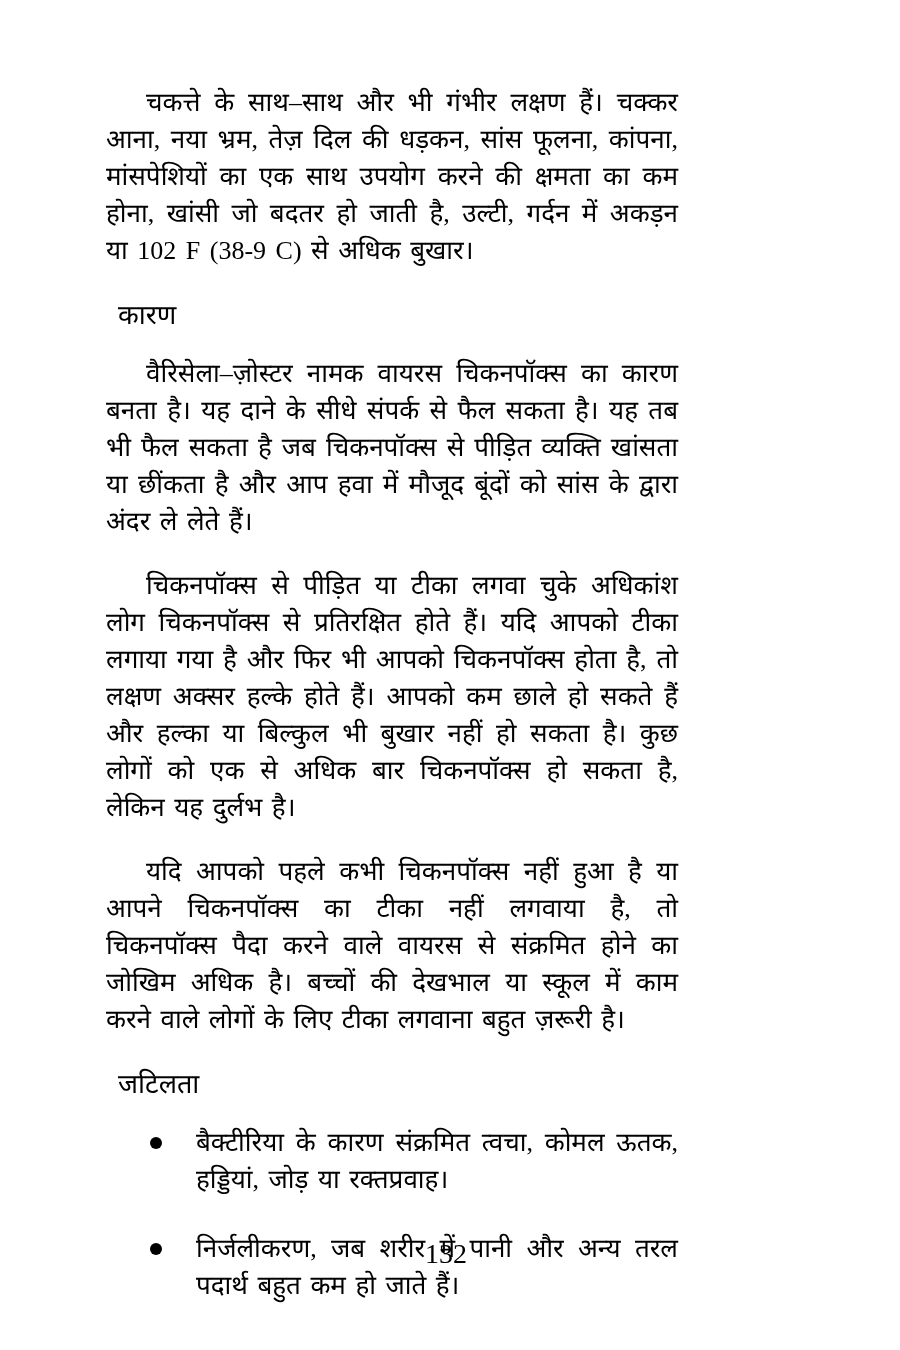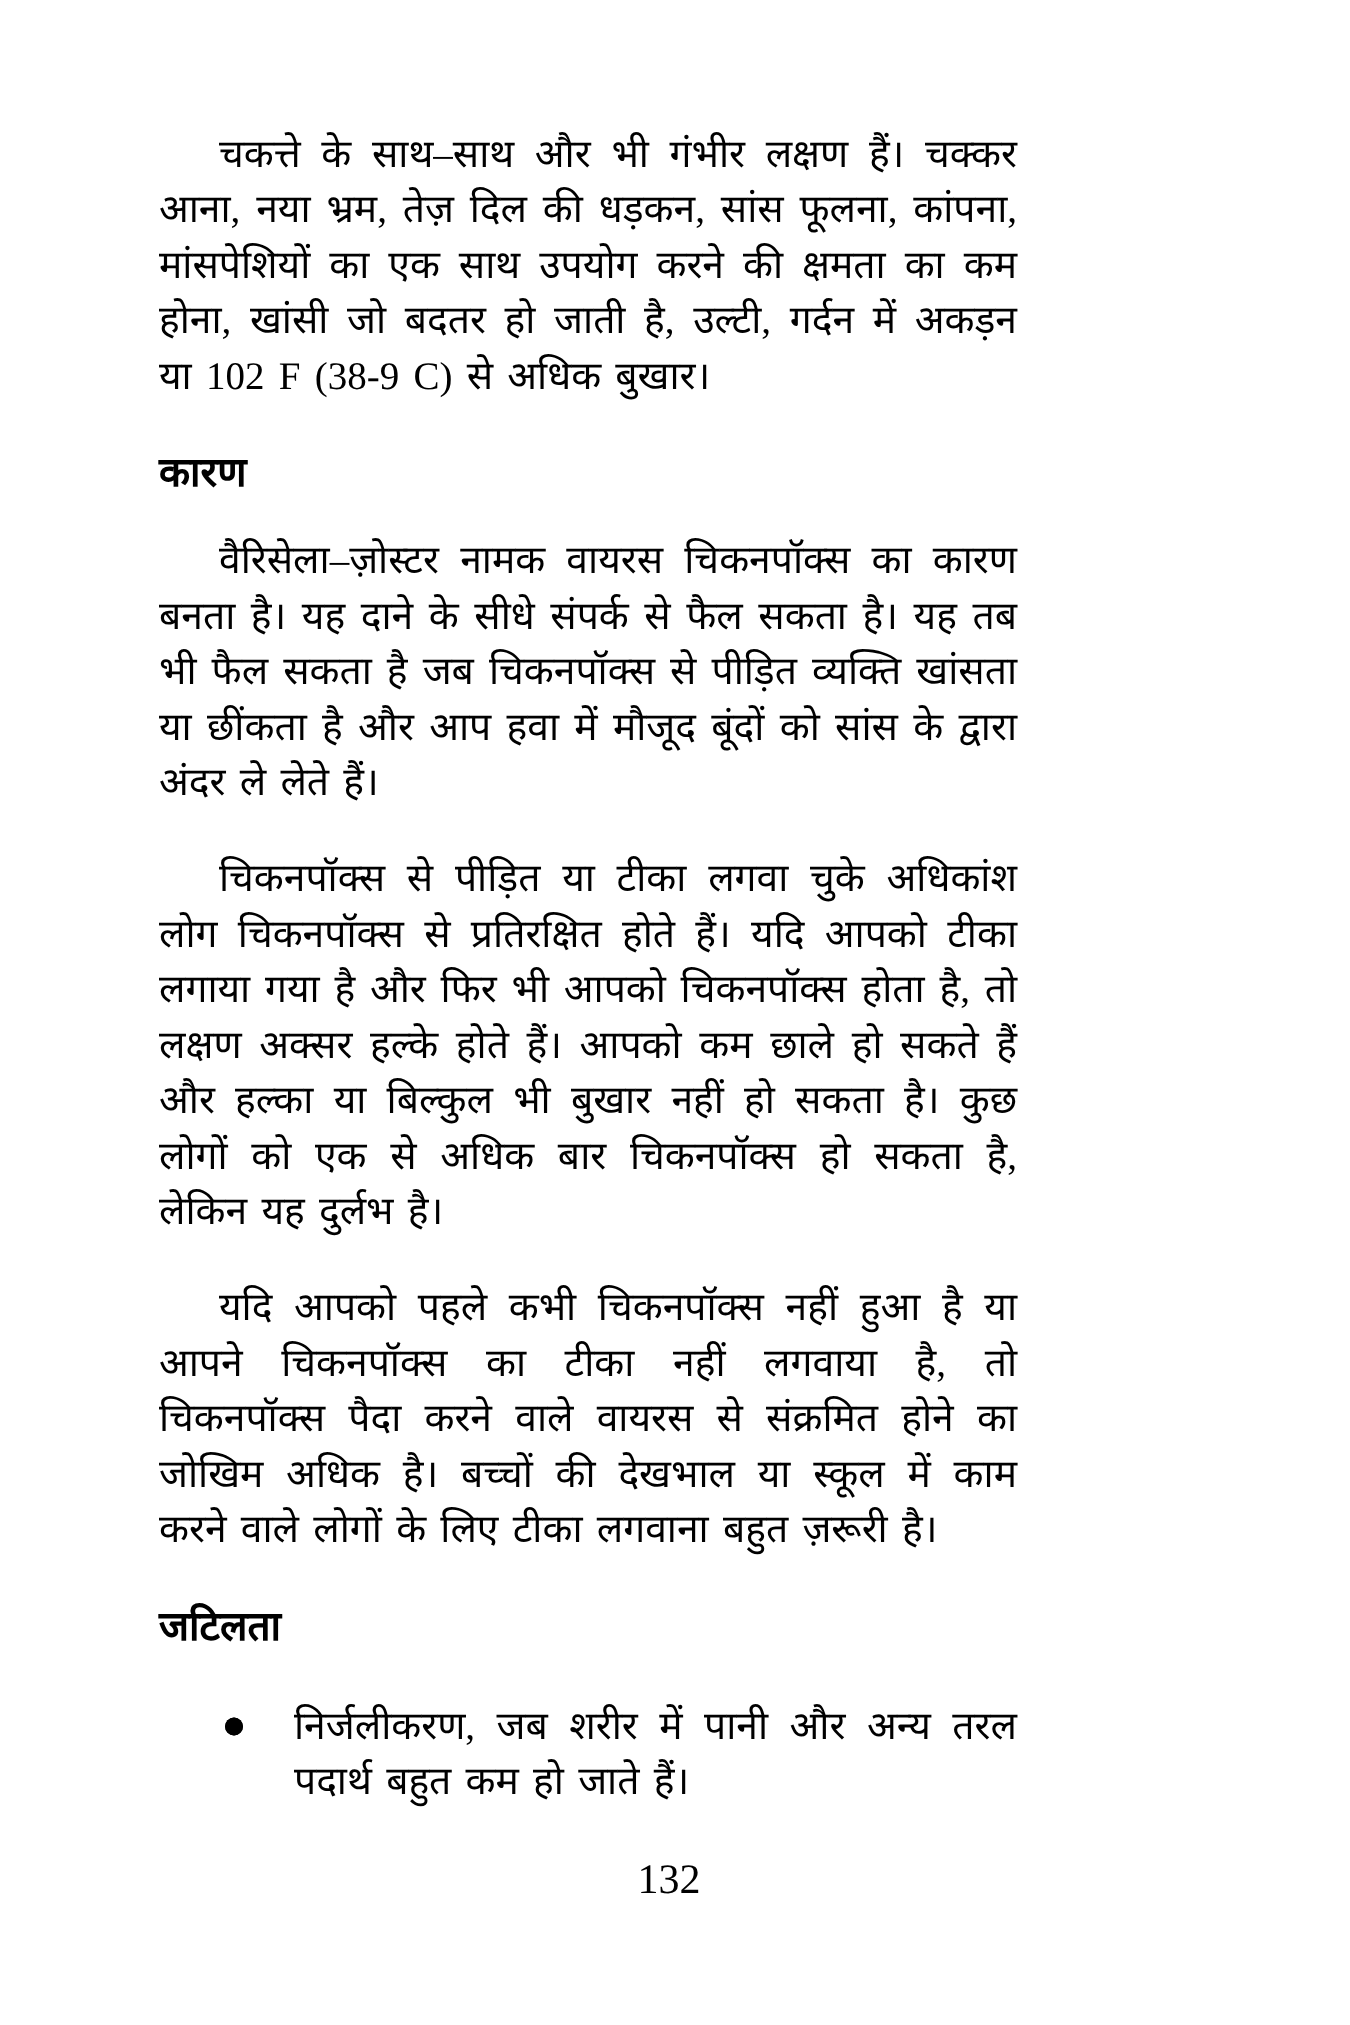--- a/index.html
+++ b/index.html
@@ -27,22 +27,22 @@
   p.body-text {
     font-size: 26px;
     line-height: 37px;
     text-align: justify;
     text-indent: 40px;
     margin: 0 0 27px 0;
     word-spacing: 3px;
   }
   h2.section-heading {
     font-size: 27px;
-    font-weight: bold;
-    margin: 30px 0 24px 0;
+    font-weight: normal;
+    margin: 30px 0 24px 12px;
     text-align: left;
     line-height: 32px;
   }
   ul.complications-list {
     list-style: none;
     margin: 12px 0 0 0;
     padding: 0;
   }
   ul.complications-list li {
     position: relative;
@@ -88,20 +88,21 @@
     <p class="body-text">चिकनपॉक्स से पीड़ित या टीका लगवा चुके अधिकांश लोग चिकनपॉक्स से प्रतिरक्षित होते हैं। यदि आपको टीका लगाया गया है और फिर भी आपको चिकनपॉक्स होता है, तो लक्षण अक्सर हल्के होते हैं। आपको कम छाले हो सकते हैं और हल्का या बिल्कुल भी बुखार नहीं हो सकता है। कुछ लोगों को एक से अधिक बार चिकनपॉक्स हो सकता है, लेकिन यह दुर्लभ है।</p>
     <p class="body-text">यदि आपको पहले कभी चिकनपॉक्स नहीं हुआ है या आपने चिकनपॉक्स का टीका नहीं लगवाया है, तो चिकनपॉक्स पैदा करने वाले वायरस से संक्रमित होने का जोखिम अधिक है। बच्चों की देखभाल या स्कूल में काम करने वाले लोगों के लिए टीका लगवाना बहुत ज़रूरी है।</p>
   </section>
 
   <section>
     <h2 class="section-heading">जटिलता</h2>
 
     <ul class="complications-list">
       <li>
         <span class="bullet"></span>
+        <span>बैक्टीरिया के कारण संक्रमित त्वचा, कोमल ऊतक, हड्डियां, जोड़ या रक्तप्रवाह।</span>
       </li>
       <li>
         <span class="bullet"></span>
         <span>निर्जलीकरण, जब शरीर में पानी और अन्य तरल पदार्थ बहुत कम हो जाते हैं।</span>
       </li>
     </ul>
   </section>
 
 </div>
 

